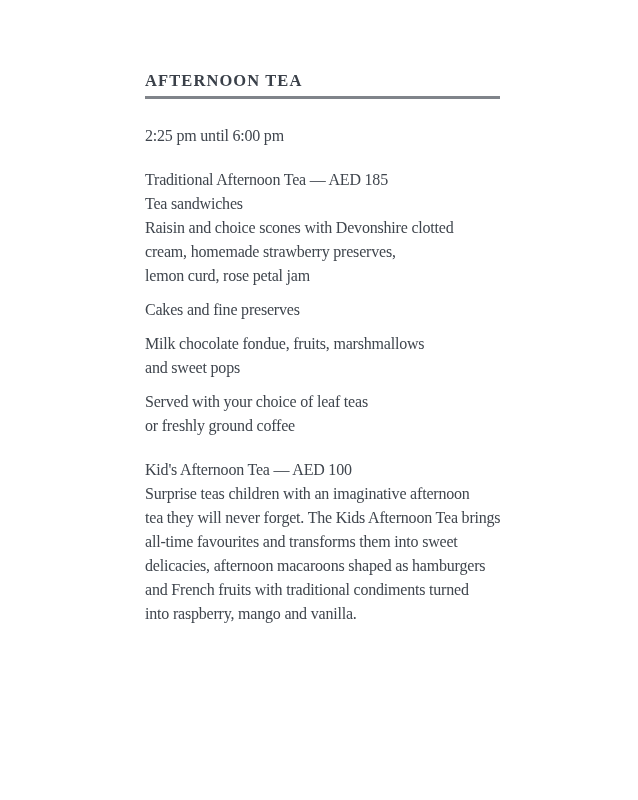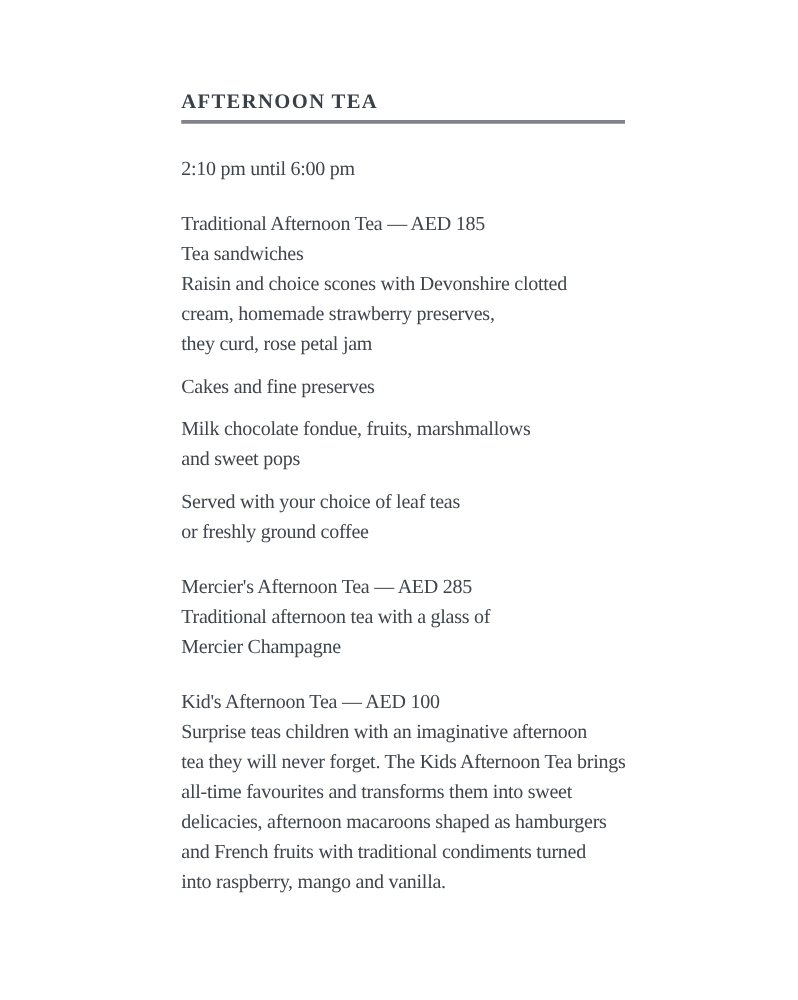--- a/index.html
+++ b/index.html
@@ -55,47 +55,40 @@
   .block.first {
     margin-top: 4px;
   }
 </style>
 </head>
 <body>
 
 <div class="content">
   <h1 class="page-title">AFTERNOON TEA</h1>
   <hr class="title-rule">
-  <p class="line hours">2:10 pm until 6:00 pm</p>
+  <p class="line hours">2:25 pm until 6:00 pm</p>
   <div id="sections">
       <section class="menu-section">
         <div class="block first">
           <div class="line">Traditional Afternoon Tea — AED 185</div>
           <div class="line">Tea sandwiches</div>
           <div class="line">Raisin and choice scones with Devonshire clotted</div>
           <div class="line">cream, homemade strawberry preserves,</div>
-          <div class="line">they curd, rose petal jam</div>
+          <div class="line">lemon curd, rose petal jam</div>
         </div>
         <div class="block">
           <div class="line">Cakes and fine preserves</div>
         </div>
         <div class="block">
           <div class="line">Milk chocolate fondue, fruits, marshmallows</div>
           <div class="line">and sweet pops</div>
         </div>
         <div class="block">
           <div class="line">Served with your choice of leaf teas</div>
           <div class="line">or freshly ground coffee</div>
-        </div>
-      </section>
-      <section class="menu-section">
-        <div class="block first">
-          <div class="line">Mercier's Afternoon Tea — AED 285</div>
-          <div class="line">Traditional afternoon tea with a glass of</div>
-          <div class="line">Mercier Champagne</div>
         </div>
       </section>
       <section class="menu-section">
         <div class="block first">
           <div class="line">Kid's Afternoon Tea — AED 100</div>
           <div class="line">Surprise teas children with an imaginative afternoon</div>
           <div class="line">tea they will never forget. The Kids Afternoon Tea brings</div>
           <div class="line">all-time favourites and transforms them into sweet</div>
           <div class="line">delicacies, afternoon macaroons shaped as hamburgers</div>
           <div class="line">and French fruits with traditional condiments turned</div>

